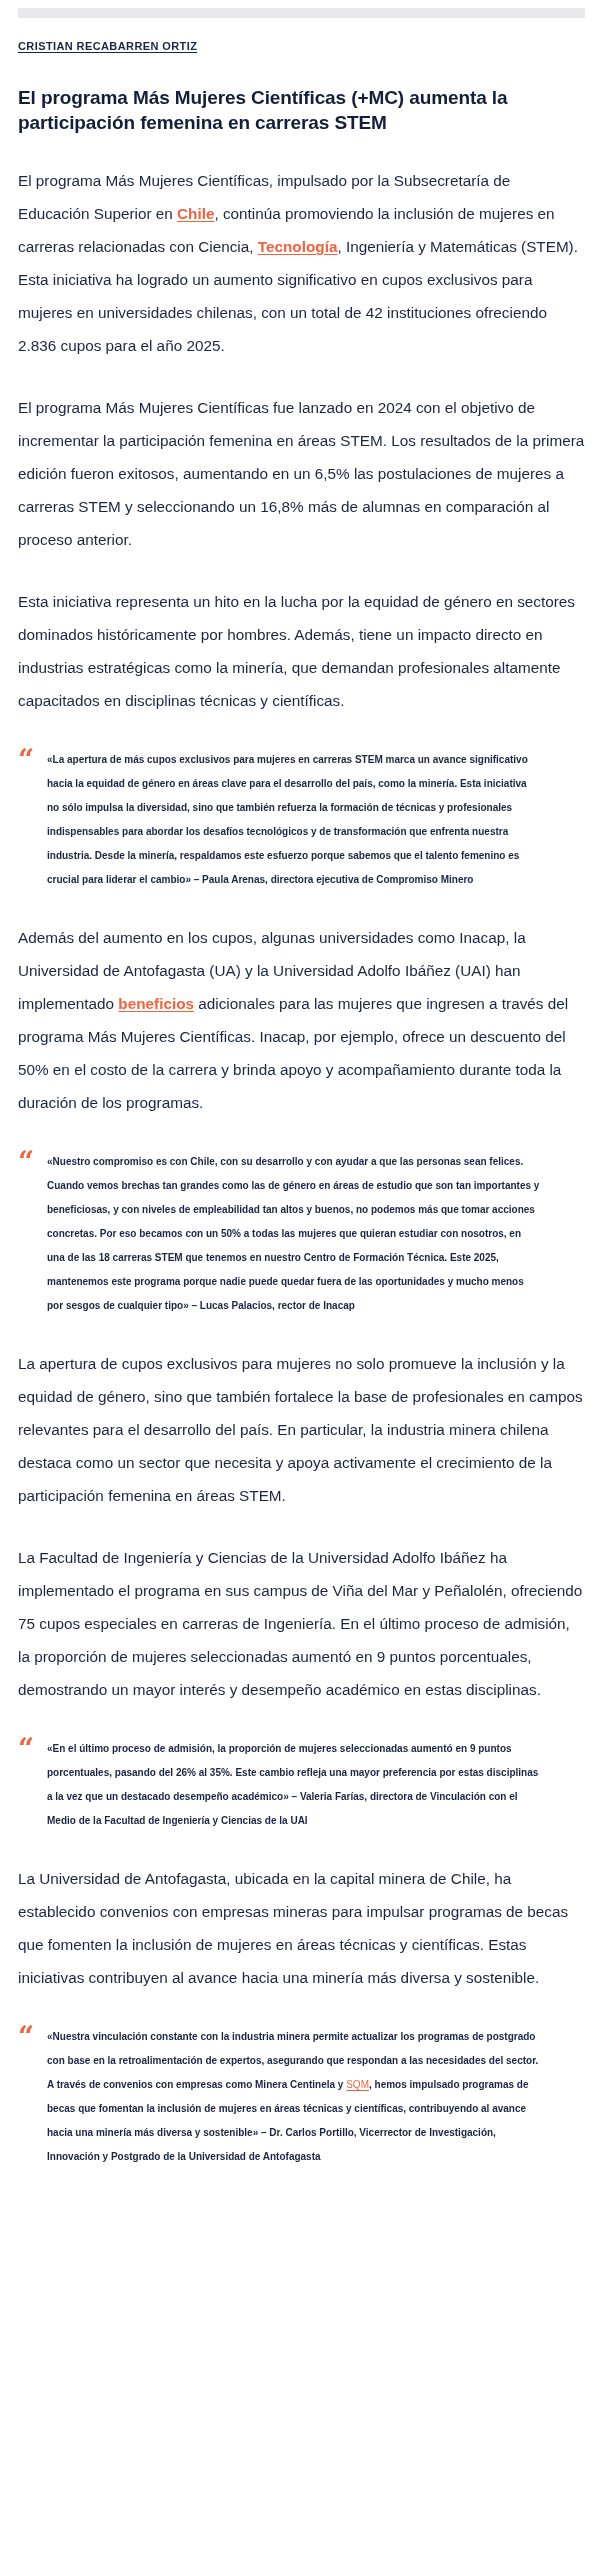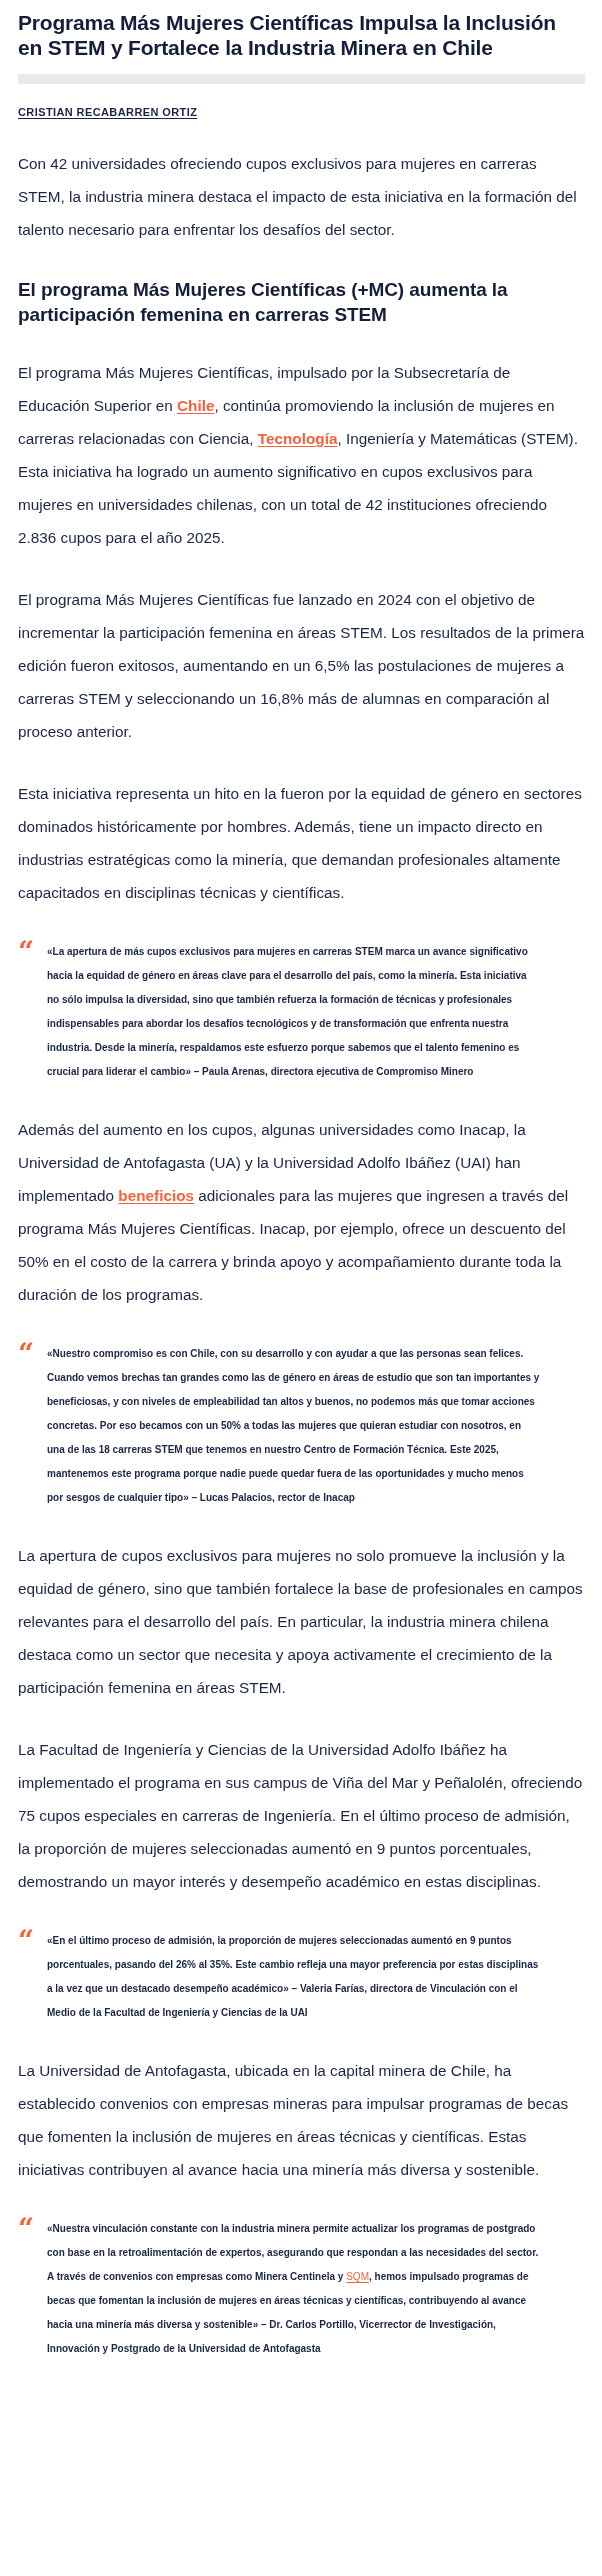--- a/index.html
+++ b/index.html
@@ -95,37 +95,35 @@
   }
   .quote-text .inline-link {
     font-weight: 400;
   }
 </style>
 </head>
 <body>
 
 <div class="page">
 
-  <h1 class="article-title">Programa Más Mujeres Científicas Impulsa la Inclusión en STEM y Fortalece la Industria Minera en Chile</h1>
 
   <div class="divider-bar"></div>
 
   <p class="byline">
     <a href="#" class="author-link">CRISTIAN RECABARREN ORTIZ</a>
   </p>
 
 
-  <p class="lead-paragraph">Con 42 universidades ofreciendo cupos exclusivos para mujeres en carreras STEM, la industria minera destaca el impacto de esta iniciativa en la formación del talento necesario para enfrentar los desafíos del sector.</p>
 
   <h2 class="section-heading">El programa Más Mujeres Científicas (+MC) aumenta la participación femenina en carreras STEM</h2>
 
   <article>
       <p class="body-paragraph">El programa Más Mujeres Científicas, impulsado por la Subsecretaría de Educación Superior en <a href="#" class="inline-link">Chile</a>, continúa promoviendo la inclusión de mujeres en carreras relacionadas con Ciencia, <a href="#" class="inline-link">Tecnología</a>, Ingeniería y Matemáticas (STEM). Esta iniciativa ha logrado un aumento significativo en cupos exclusivos para mujeres en universidades chilenas, con un total de 42 instituciones ofreciendo 2.836 cupos para el año 2025.</p>
       <p class="body-paragraph">El programa Más Mujeres Científicas fue lanzado en 2024 con el objetivo de incrementar la participación femenina en áreas STEM. Los resultados de la primera edición fueron exitosos, aumentando en un 6,5% las postulaciones de mujeres a carreras STEM y seleccionando un 16,8% más de alumnas en comparación al proceso anterior.</p>
-      <p class="body-paragraph">Esta iniciativa representa un hito en la fueron por la equidad de género en sectores dominados históricamente por hombres. Además, tiene un impacto directo en industrias estratégicas como la minería, que demandan profesionales altamente capacitados en disciplinas técnicas y científicas.</p>
+      <p class="body-paragraph">Esta iniciativa representa un hito en la lucha por la equidad de género en sectores dominados históricamente por hombres. Además, tiene un impacto directo en industrias estratégicas como la minería, que demandan profesionales altamente capacitados en disciplinas técnicas y científicas.</p>
       <figure class="quote">
         <span class="quote-icon">“</span>
         <blockquote class="quote-text">«La apertura de más cupos exclusivos para mujeres en carreras STEM marca un avance significativo hacia la equidad de género en áreas clave para el desarrollo del país, como la minería. Esta iniciativa no sólo impulsa la diversidad, sino que también refuerza la formación de técnicas y profesionales indispensables para abordar los desafíos tecnológicos y de transformación que enfrenta nuestra industria. Desde la minería, respaldamos este esfuerzo porque sabemos que el talento femenino es crucial para liderar el cambio» – Paula Arenas, directora ejecutiva de Compromiso Minero</blockquote>
       </figure>
       <p class="body-paragraph">Además del aumento en los cupos, algunas universidades como Inacap, la Universidad de Antofagasta (UA) y la Universidad Adolfo Ibáñez (UAI) han implementado <a href="#" class="inline-link">beneficios</a> adicionales para las mujeres que ingresen a través del programa Más Mujeres Científicas. Inacap, por ejemplo, ofrece un descuento del 50% en el costo de la carrera y brinda apoyo y acompañamiento durante toda la duración de los programas.</p>
       <figure class="quote">
         <span class="quote-icon">“</span>
         <blockquote class="quote-text">«Nuestro compromiso es con Chile, con su desarrollo y con ayudar a que las personas sean felices. Cuando vemos brechas tan grandes como las de género en áreas de estudio que son tan importantes y beneficiosas, y con niveles de empleabilidad tan altos y buenos, no podemos más que tomar acciones concretas. Por eso becamos con un 50% a todas las mujeres que quieran estudiar con nosotros, en una de las 18 carreras STEM que tenemos en nuestro Centro de Formación Técnica. Este 2025, mantenemos este programa porque nadie puede quedar fuera de las oportunidades y mucho menos por sesgos de cualquier tipo» – Lucas Palacios, rector de Inacap</blockquote>
       </figure>
       <p class="body-paragraph">La apertura de cupos exclusivos para mujeres no solo promueve la inclusión y la equidad de género, sino que también fortalece la base de profesionales en campos relevantes para el desarrollo del país. En particular, la industria minera chilena destaca como un sector que necesita y apoya activamente el crecimiento de la participación femenina en áreas STEM.</p>

